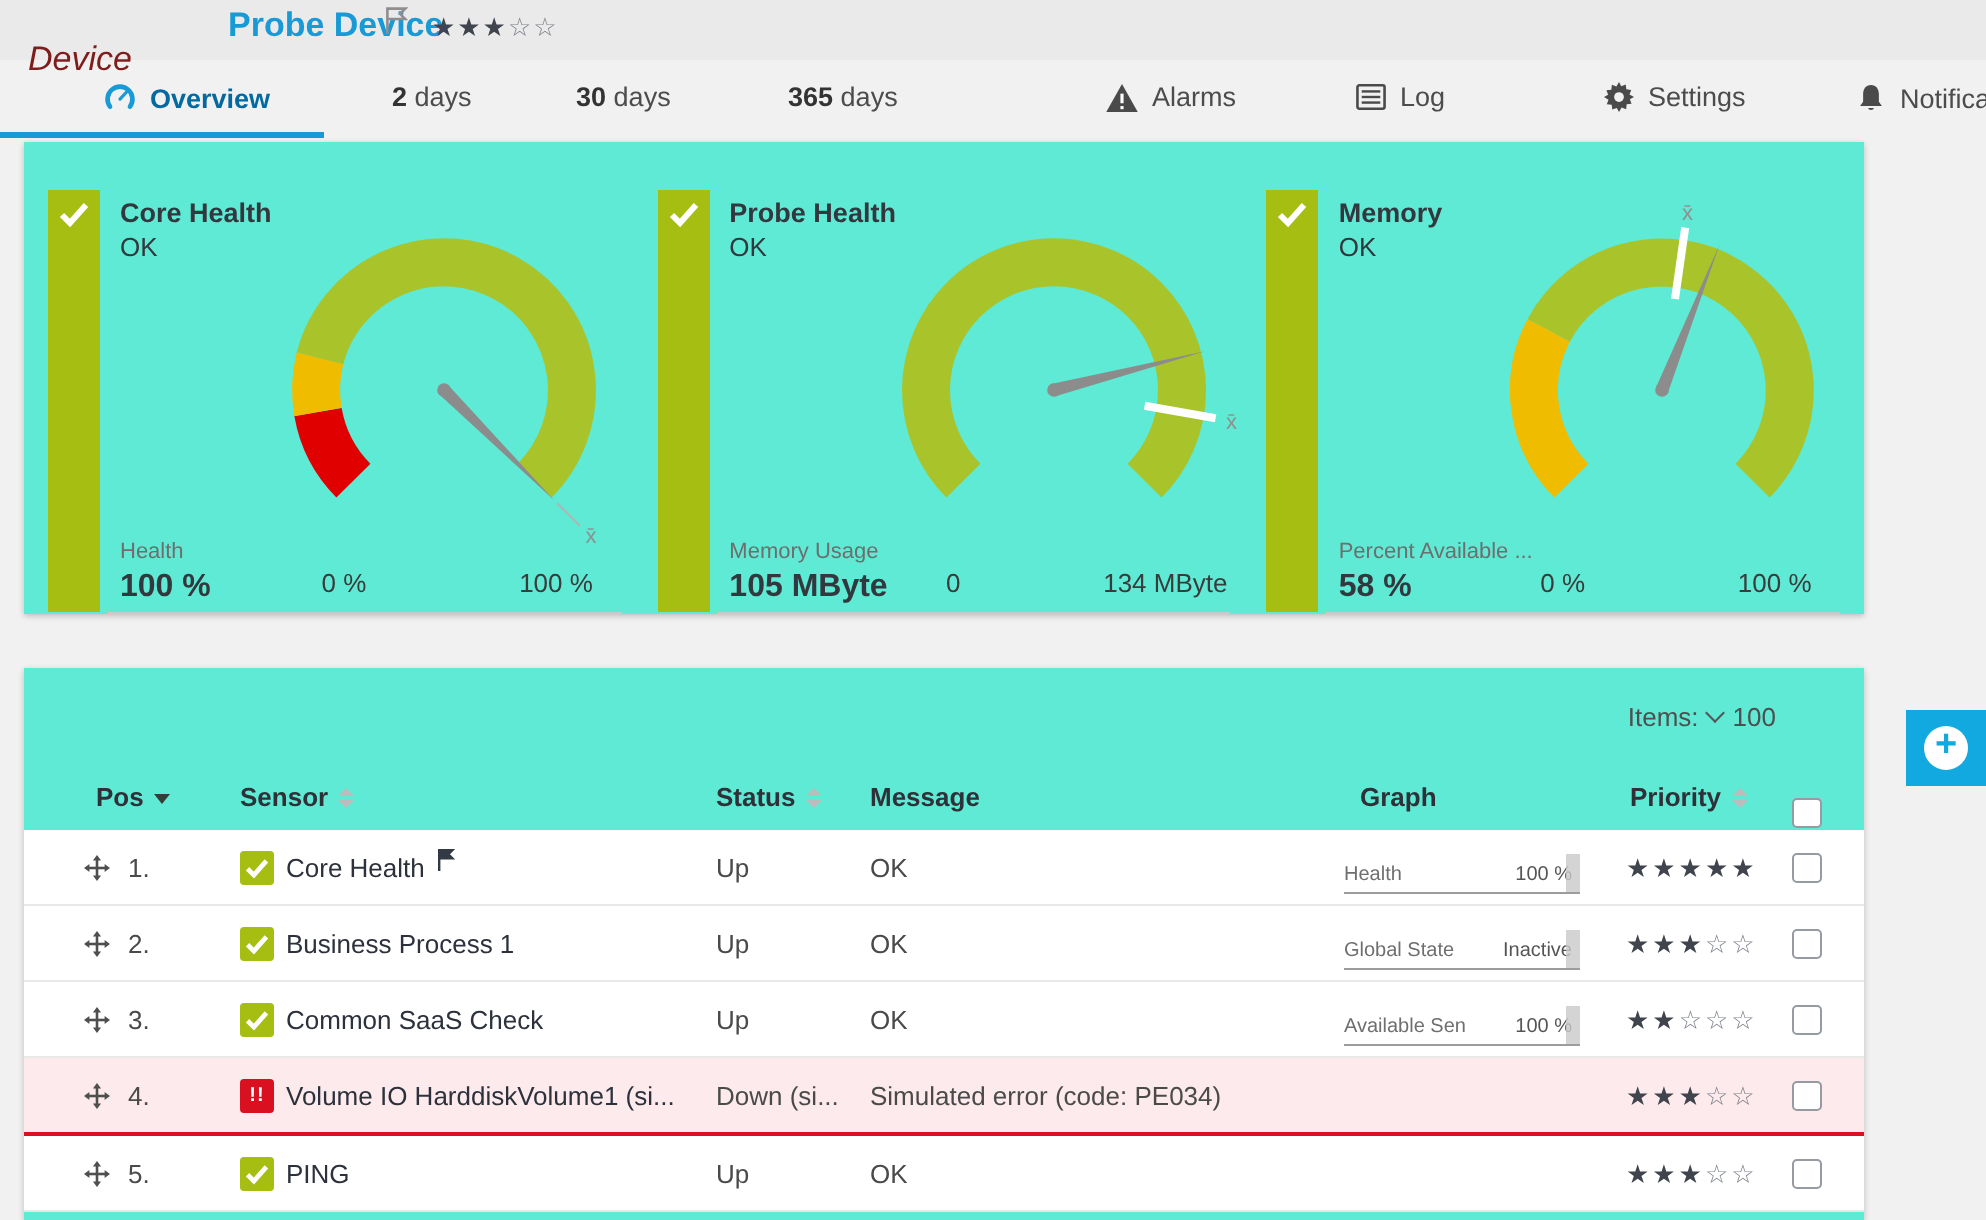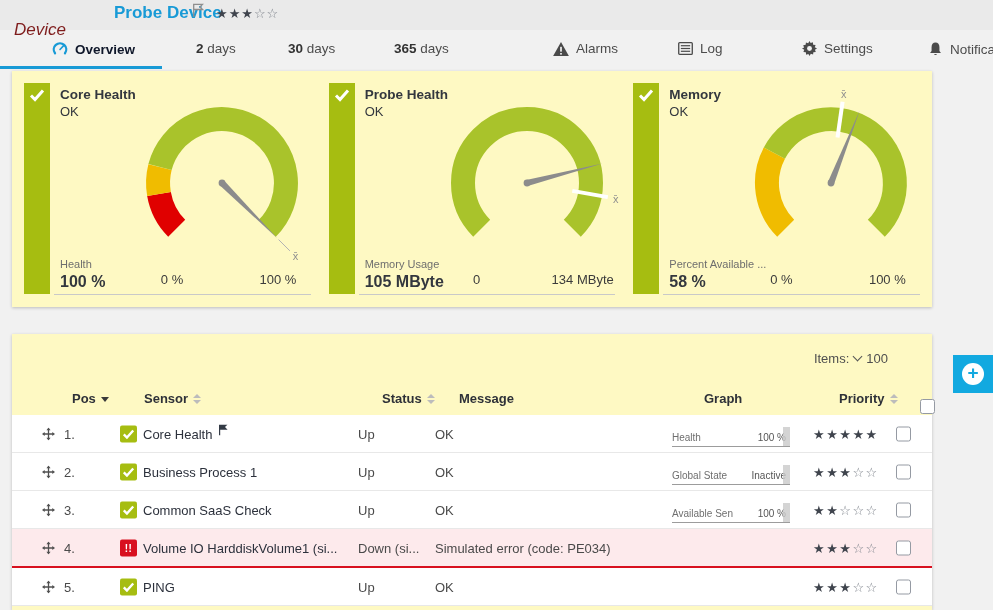--- a/index.html
+++ b/index.html
@@ -12,41 +12,41 @@
   .titlebar{position:absolute;top:0;left:0;right:0;height:30px;background:#eaeaea;}
   .device-type{position:absolute;left:14px;top:20px;font-style:italic;font-size:17px;color:#7f1d1d;}
   .device-name{position:absolute;left:78px;top:3px;font-weight:bold;font-size:17px;color:#189ad6;margin-left:36px;}
   .title-flag{position:absolute;left:192px;top:3px;}
   .title-stars{position:absolute;left:216px;top:6px;font-size:13px;letter-spacing:1px;}
   .stars-f{color:#3f444d}.stars-e{color:#7e838b}
   
   .tabbar{position:absolute;top:30px;left:0;right:0;height:40px;}
   .tab{position:absolute;top:11px;display:flex;align-items:center;gap:7px;font-size:13.5px;color:#4c4c4c;cursor:pointer;white-space:nowrap;}
   .tab .num{font-weight:bold;color:#333;}
-  .tab.active{color:#0f172a;font-weight:bold;justify-content:flex-end;}
+  .tab.active{color:#0369a1;font-weight:bold;justify-content:flex-end;}
   .tab-underline{position:absolute;left:0;top:66px;width:162px;height:3px;background:#189ad6;}
   
-  .card{position:absolute;left:12px;width:920px;background:#fef9c3;box-shadow:0 1px 3px rgba(0,0,0,.22);}
+  .card{position:absolute;left:12px;width:920px;background:#5eead4;box-shadow:0 1px 3px rgba(0,0,0,.22);align-items:flex-end;}
   #gauges-card{top:71px;height:236px;display:flex;gap:16px;padding:12px 10px 0 12px;box-sizing:border-box;}
   .tile{position:relative;flex:1;height:212px;}
   .tile::after{content:"";position:absolute;left:30px;right:2px;bottom:0;height:1px;background:#c9c9c9;}
   .tile-bar{position:absolute;left:0;top:0;width:26px;height:211px;background:#a6bd11;display:flex;justify-content:center;}
   .tile-bar svg{margin-top:5px;}
   .tile-title{position:absolute;left:36px;top:4px;font-size:13.5px;font-weight:bold;color:#33373e;}
   .tile-status{position:absolute;left:36px;top:21px;font-size:13px;color:#33373e;}
   .gauge-canvas{position:absolute;left:94px;top:6px;width:212px;height:172px;}
   .metric-label{position:absolute;left:36px;bottom:25px;font-size:11px;color:#6e6e6e;white-space:nowrap;max-width:150px;overflow:hidden;}
   .metric-value{position:absolute;left:36px;bottom:4px;font-size:16px;font-weight:bold;color:#33373e;}
   .min-label{position:absolute;left:116px;bottom:8px;width:64px;text-align:center;font-size:13px;color:#3b3b3b;}
   .max-label{position:absolute;left:212px;bottom:8px;width:84px;text-align:center;font-size:13px;color:#3b3b3b;}
   
   #table-card{top:334px;height:276px;}
   .items-ctrl{position:absolute;top:17px;right:44px;font-size:13px;color:#4f4f4f;display:flex;align-items:center;gap:5px;cursor:pointer;}
   .chev{width:6px;height:6px;border-left:1.5px solid #555;border-bottom:1.5px solid #555;transform:rotate(-45deg);margin-top:-4px;}
-  .thead{position:absolute;top:52px;left:0;right:0;height:29px;border-bottom:1px solid #d2d2d2;margin-left:24px;}
+  .thead{position:absolute;top:52px;left:0;right:0;height:29px;border-bottom:1px solid #d2d2d2;}
   .th{position:absolute;top:5px;font-size:13px;font-weight:bold;color:#2e3138;display:flex;gap:5px;align-items:center;cursor:pointer;}
   .sort-desc{width:0;height:0;border-left:4px solid transparent;border-right:4px solid transparent;border-top:5px solid #3a3a3a;margin-top:2px;}
   .sort-both{display:inline-flex;flex-direction:column;gap:2px;margin-top:1px;}
   .sort-both i{width:0;height:0;border-left:4px solid transparent;border-right:4px solid transparent;display:block;}
   .sort-up{border-bottom:4px solid #bcbcbc;}
   .sort-down{border-top:4px solid #bcbcbc;}
   .rows{position:absolute;top:81px;left:0;right:0;}
   .row{position:relative;height:37px;border-bottom:1px solid #e8e8e8;background:#fff;}
   .row.alert{background:#fdeaec;border-bottom:2px solid #d8101f;}
   .cell{position:absolute;top:50%;transform:translateY(-50%);font-size:13px;color:#4a4a4a;white-space:nowrap;}

